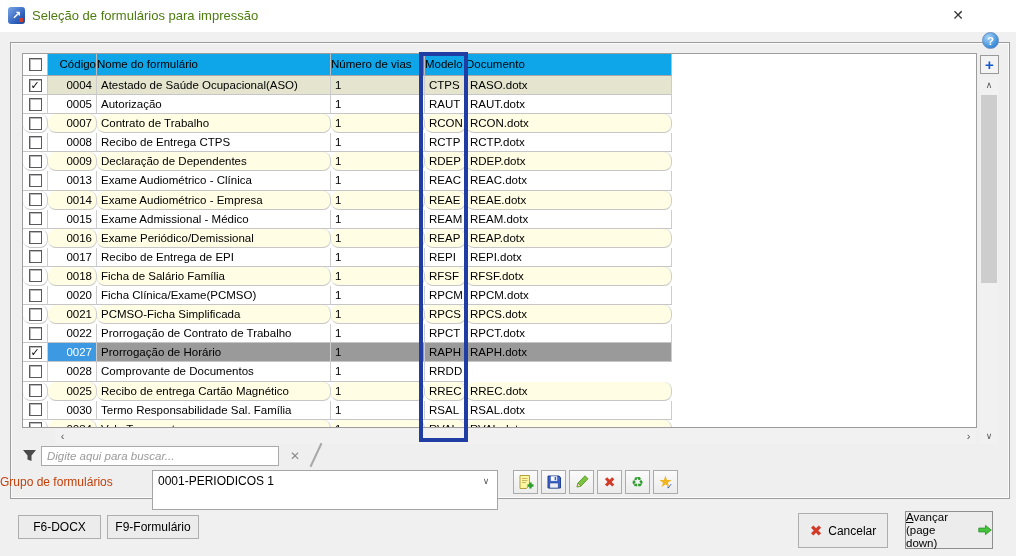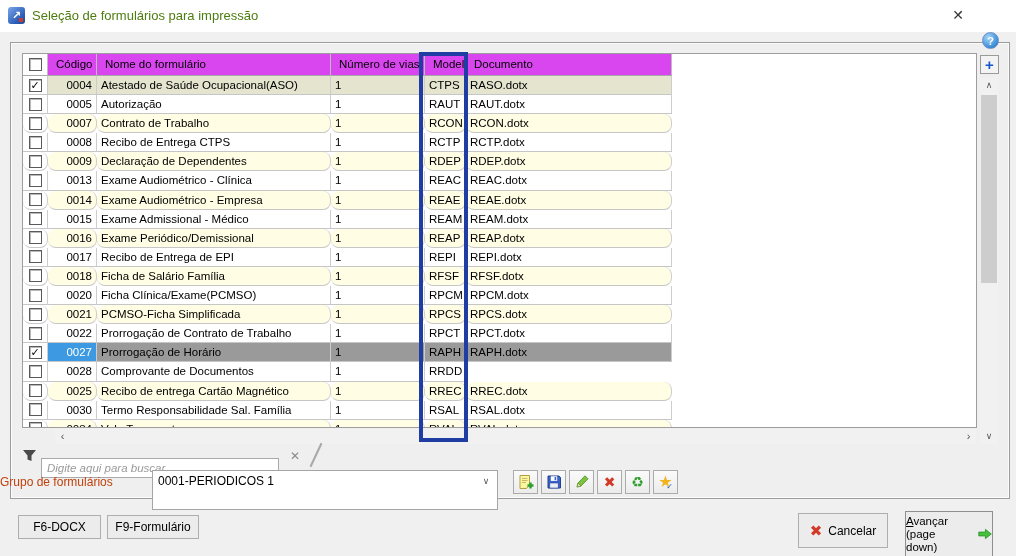--- a/index.html
+++ b/index.html
@@ -20,22 +20,22 @@
   .panel{position:absolute;left:10px;top:42px;width:1000px;height:457px;background:#efefef;
     border:1px solid #9d9d9d;box-shadow:inset 0 0 0 1px #fbfbfb;}
   .help-ball{position:absolute;left:982px;top:32px;width:17px;height:17px;border-radius:50%;
     background:radial-gradient(circle at 35% 30%,#a8d4f7 0%,#4f9de0 55%,#1b6cc0 100%);
     border:1px solid #6b8fc4;color:#fff;font-size:11px;font-weight:bold;line-height:16px;text-align:center;z-index:30;}
 
   
   .grid-viewport{position:absolute;left:22px;top:53px;width:955px;height:375px;background:#ffffff;
     border:1px solid #9d9d9d;overflow:hidden;font-size:11.5px;color:#000;}
   .ghead{display:flex;height:22px;width:649px;}
-  .hcell{background:#d946ef;border-right:1px solid #bdbdbd;border-bottom:1px solid #a8a8a8;
-    padding:0 8px;line-height:21px;white-space:nowrap;overflow:hidden;}
+  .hcell{background:#0ea5e9;border-right:1px solid #bdbdbd;border-bottom:1px solid #a8a8a8;
+    padding:0 0;line-height:21px;white-space:nowrap;overflow:hidden;}
   .rows{position:relative;width:649px;height:353px;overflow:hidden;}
   .grow{display:flex;height:19.1px;}
   .gcell{border-right:1px solid #cdcdcd;border-bottom:1px solid #c6c6c6;padding:0 4px;
     line-height:18px;white-space:nowrap;overflow:hidden;background:#fff;}
   .c-cb{width:25px;display:flex;align-items:center;justify-content:center;padding:0;background:#fff !important;}
   .c-codigo{width:49px;text-align:right;}
   .c-nome{width:234px;}
   .c-vias{width:94px;}
   .c-modelo{width:41px;}
   .c-doc{width:206px;}
@@ -60,21 +60,21 @@
   .vscroll .arr.dn{bottom:0;}
   .vthumb{position:absolute;left:1px;top:17px;width:16px;height:188px;background:#cdcdcd;}
   .hscroll{position:absolute;left:55px;top:429px;width:921px;height:15px;background:#f1f1f1;}
   .hscroll .arr{position:absolute;top:0;width:15px;height:15px;color:#555;font-size:11px;line-height:14px;text-align:center;}
   .hscroll .arr.lf{left:0;}
   .hscroll .arr.rt{right:0;}
 
   
   .funnel{position:absolute;left:22px;top:448px;width:15px;height:15px;}
   .filter-input{position:absolute;left:41px;top:446px;width:238px;height:20px;border:1px solid #a9a9a9;
-    background:#fff;font-size:11.5px;font-style:italic;color:#444;padding:0 5px;outline:none;margin-top:12px;}
+    background:#fff;font-size:11.5px;font-style:italic;color:#444;padding:0 5px;outline:none;}
   .filter-input::placeholder{color:#9a9a9a;font-style:italic;}
   .filter-clear{position:absolute;left:286px;top:447px;width:18px;height:18px;color:#8a8a8a;
     font-size:12px;line-height:18px;text-align:center;}
   .filter-slash{position:absolute;left:315px;top:442px;width:2px;height:26px;background:#a8a8a8;
     transform:rotate(25deg);}
 
   
   .grupo-label{position:absolute;left:0px;top:471px;width:148px;height:22px;line-height:22px;
     text-align:left;font-size:12px;color:#c2410c;}
   .combo{position:absolute;left:152px;top:470px;width:346px;height:40px;background:#fff;
@@ -89,21 +89,21 @@
   .glyph.gold{color:#f0b41e;font-size:16px;}
   .star-check{position:absolute;margin-left:8px;margin-top:8px;color:#1d54c8;font-size:8px;font-weight:bold;}
 
   
   .btn{position:absolute;background:#ececec;border:1px solid #aeaeae;display:flex;align-items:center;
     justify-content:center;font-size:12px;color:#000;}
   .btn-f6{left:18px;top:515px;width:83px;height:24px;}
   .btn-f9{left:107px;top:515px;width:92px;height:24px;}
   .btn-cancel{left:798px;top:513px;width:90px;height:35px;gap:6px;}
   .btn-cancel .x{color:#d23a28;font-size:15px;font-weight:bold;}
-  .btn-next{left:905px;top:511px;width:88px;height:46px;gap:22px;border:1px solid #8f8f8f;}
+  .btn-next{left:905px;top:511px;width:88px;height:38px;gap:22px;border:1px solid #8f8f8f;}
   .btn-next .lines{text-align:left;font-size:11.5px;line-height:13px;}
   .btn-next .lines .u{text-decoration:underline;}
 </style>
 </head>
 <body>
 
 <div class="stage">
 
   <div class="titlebar">
     <span class="app-icon"><span>↗</span><span class="red-dot"></span></span>

